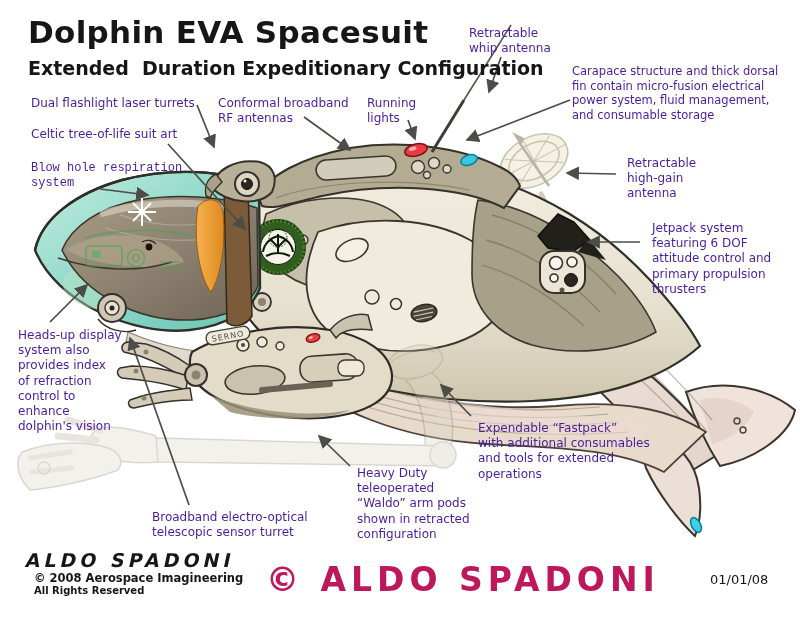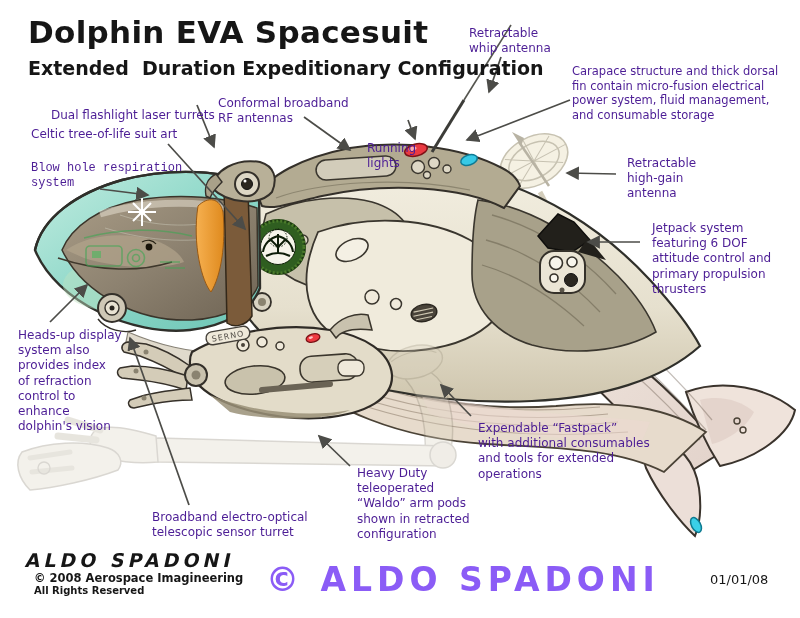--- a/index.html
+++ b/index.html
@@ -11,21 +11,21 @@
   svg.layer{position:absolute;left:0;top:0;width:800px;height:618px;}
   .title{position:absolute;left:28px;top:14px;font-size:31px;font-weight:bold;letter-spacing:.3px;white-space:pre;}
   .subtitle{position:absolute;left:28px;top:57px;font-size:19px;font-weight:bold;white-space:pre;}
   .lbl{position:absolute;font-size:12px;line-height:1.27;white-space:pre-line;color:#4c1d95;}
   .lbl.small{font-size:11.5px;}
   .signature{position:absolute;left:26px;top:549px;font-size:19px;font-weight:bold;
     letter-spacing:4px;transform:skewX(-12deg);white-space:pre;}
   .copy1{position:absolute;left:34px;top:571px;font-size:11.5px;font-weight:bold;}
   .copy2{position:absolute;left:34px;top:585px;font-size:10px;font-weight:bold;}
   .watermark{position:absolute;left:266px;top:560px;font-size:33px;font-weight:bold;
-    letter-spacing:5px;color:#8b5cf6;white-space:pre;}
+    letter-spacing:5px;color:#be185d;white-space:pre;}
   .date{position:absolute;left:710px;top:572px;font-size:13px;}
 </style>
 </head>
 <body>
 
 <div class="stage">
 
   <svg class="layer" viewBox="0 0 800 618" aria-hidden="true">
     <defs>
       <linearGradient id="gBody" x1="0" y1="0" x2="0" y2="1">
@@ -260,27 +260,27 @@
       <line x1="50" y1="322" x2="87" y2="285" marker-end="url(#ah)"></line>
       <line x1="471" y1="416" x2="441" y2="385" marker-end="url(#ah)"></line>
       <line x1="350" y1="466" x2="319" y2="436" marker-end="url(#ah)"></line>
       <line x1="189" y1="505" x2="130" y2="338" marker-end="url(#ah)"></line>
     </g>
   </svg>
 
   <div class="title">Dolphin EVA Spacesuit</div>
   <div class="subtitle">Extended  Duration Expeditionary Configuration</div>
 
-  <div class="lbl" style="left:31px;top:108px;margin-left:20px;">Dual flashlight laser turrets</div>
+  <div class="lbl" style="left:31px;top:96px;">Dual flashlight laser turrets</div>
   <div class="lbl" style="left:31px;top:127px;">Celtic tree-of-life suit art</div>
   <div class="lbl" style="left:31px;top:161px;font-family:Liberation Mono, monospace;">Blow hole respiration
 system</div>
   <div class="lbl" style="left:218px;top:96px;">Conformal broadband
 RF antennas</div>
-  <div class="lbl" style="left:367px;top:96px;margin-top:45px;">Running
+  <div class="lbl" style="left:367px;top:96px;">Running
 lights</div>
   <div class="lbl" style="left:469px;top:26px;">Retractable
 whip antenna</div>
   <div class="lbl small" style="left:572px;top:64px;">Carapace structure and thick dorsal
 fin contain micro-fusion electrical
 power system, fluid management,
 and consumable storage</div>
   <div class="lbl" style="left:627px;top:156px;">Retractable
 high-gain
 antenna</div>

